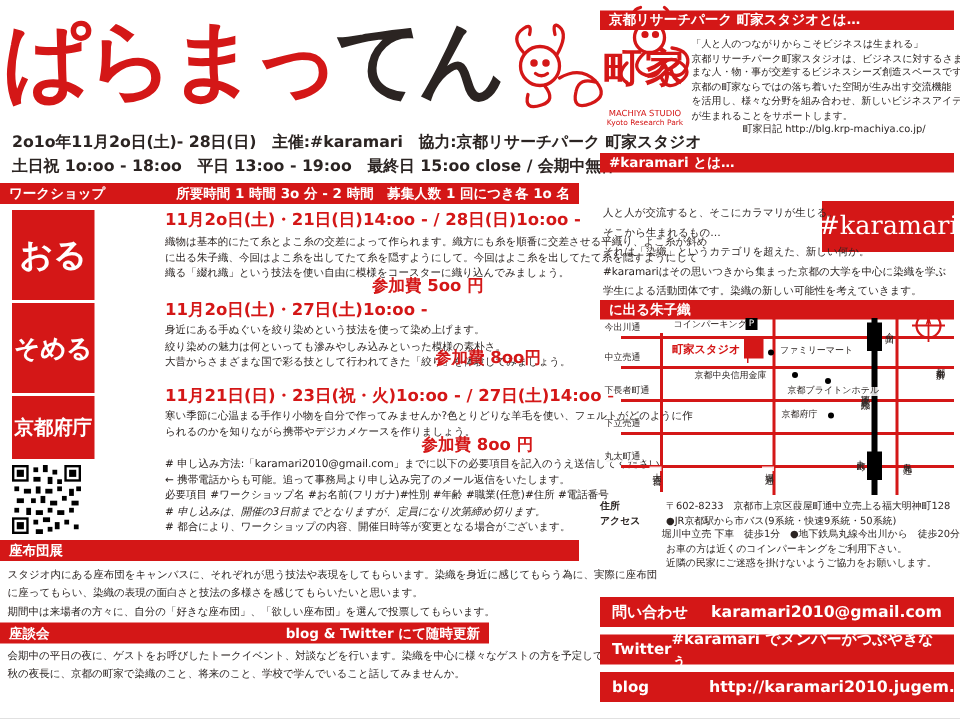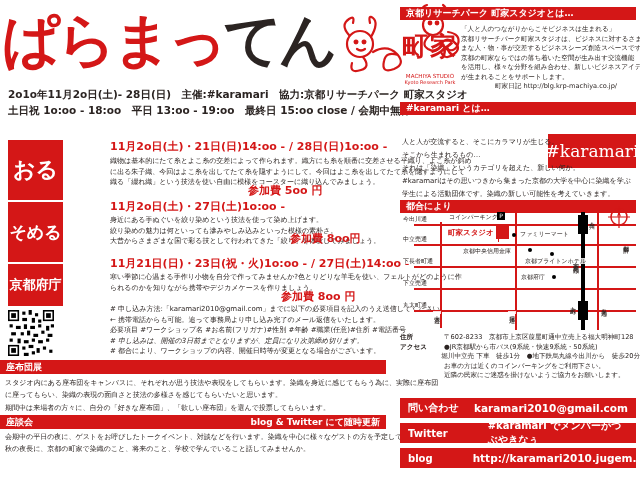--- a/index.html
+++ b/index.html
@@ -50,20 +50,24 @@
       <path d="M112,15 q7,-8 1,-12"></path>
       <path d="M100,33 q-10,9 -2,14 q9,5 13,-4 q4,-9 13,-3 q8,6 0,12 q-9,7 -13,-2"></path>
       <path d="M118,30 q13,2 10,12 q-3,9 -12,5"></path>
       <path d="M88,40 q-8,8 0,13"></path>
     </g>
   </svg>
 
   <div class="abs b nowrap" style="left:8px;top:88px;font-size:10.5px;">2o1o年11月2o日(土)- 28日(日)　主催:#karamari　協力:京都リサーチパーク 町家スタジオ</div>
   <div class="abs b nowrap" style="left:8px;top:104px;font-size:10.5px;">土日祝 1o:oo - 18:oo　平日 13:oo - 19:oo　最終日 15:oo close / 会期中無休</div>
 
+  <div class="banner abs" style="left:0;top:122px;width:386px;height:14px;">
+    <span>ワークショップ</span>
+    <span>所要時間 1 時間 3o 分 - 2 時間　募集人数 1 回につき各 1o 名</span>
+  </div>
 
   <div class="railsq abs" style="left:8px;top:140px;width:55px;height:60px;font-size:22px;">おる</div>
   <div class="railsq abs" style="left:8px;top:202px;width:55px;height:60px;font-size:17px;">そめる</div>
   <div class="railsq abs" style="left:8px;top:264px;width:55px;height:42px;font-size:13px;">京都府庁</div>
 
   <svg class="abs" style="left:8px;top:310px;" width="46" height="46" viewBox="0 0 29 29">
     <rect width="29" height="29" fill="#fff"></rect>
     <g fill="#000">
       <rect x="0" y="0" width="7" height="7"></rect>
         <rect x="1" y="1" width="5" height="5" fill="#fff"></rect>
@@ -142,21 +146,21 @@
 
   <div class="banner abs" style="left:0;top:360px;width:386px;height:14px;">
     <span>座布団展</span>
   </div>
   <div class="abs" style="left:5px;top:377px;">
     <div class="t7 nowrap" style="line-height:12.3px;">スタジオ内にある座布団をキャンバスに、それぞれが思う技法や表現をしてもらいます。染織を身近に感じてもらう為に、実際に座布団</div>
     <div class="t7 nowrap" style="line-height:12.3px;">に座ってもらい、染織の表現の面白さと技法の多様さを感じてもらいたいと思います。</div>
     <div class="t7 nowrap" style="line-height:12.3px;">期間中は来場者の方々に、自分の「好きな座布団」、「欲しい座布団」を選んで投票してもらいます。</div>
   </div>
 
-  <div class="banner abs" style="left:0;top:415px;width:386px;height:14px;">
+  <div class="banner abs" style="left:0;top:415px;width:326px;height:14px;">
     <span>座談会</span>
     <span>blog &amp; Twitter にて随時更新</span>
   </div>
   <div class="abs" style="left:5px;top:431px;">
     <div class="t7 nowrap" style="line-height:12.3px;">会期中の平日の夜に、ゲストをお呼びしたトークイベント、対談などを行います。染織を中心に様々なゲストの方を予定しています。</div>
     <div class="t7 nowrap" style="line-height:12.3px;">秋の夜長に、京都の町家で染織のこと、将来のこと、学校で学んでいること話してみませんか。</div>
   </div>
 
   <div class="banner abs" style="left:400px;top:7px;width:236px;height:13px;">
     <span>京都リサーチパーク 町家スタジオとは…</span>
@@ -186,21 +190,21 @@
               font-family:'DejaVu Serif','Liberation Serif',serif;">#karamari</div>
   <div class="abs" style="left:402px;top:136px;">
     <div class="t7 nowrap" style="line-height:13px;">人と人が交流すると、そこにカラマリが生じる。</div>
     <div class="t7 nowrap" style="line-height:13px;">そこから生まれるもの…</div>
     <div class="t7 nowrap" style="line-height:13px;">それは「染織」というカテゴリを超えた、新しい何か。</div>
     <div class="t7 nowrap" style="line-height:13px;">#karamariはその思いつきから集まった京都の大学を中心に染織を学ぶ</div>
     <div class="t7 nowrap" style="line-height:13px;">学生による活動団体です。染織の新しい可能性を考えていきます。</div>
   </div>
 
   <div class="banner abs" style="left:400px;top:200px;width:236px;height:13px;">
-    <span>都合により</span>
+    <span>に出る朱子織</span>
   </div>
 
   <div class="abs" style="left:400px;top:212px;width:236px;height:118px;">
 
     <div class="hline" style="top:12px;"></div>
     <div class="hline" style="top:32px;"></div>
     <div class="hline" style="top:54px;"></div>
     <div class="hline" style="top:76px;"></div>
     <div class="hline" style="top:98px;"></div>
 
@@ -266,21 +270,21 @@
     <div style="display:flex;">
       <span class="t66 b nowrap" style="width:44px;"></span>
       <span class="t66 nowrap">近隣の民家にご迷惑を掛けないようご協力をお願いします。</span>
     </div>
   </div>
 
   <div class="contact-row abs" style="left:400px;top:398px;width:236px;">
     <span style="font-size:10px;">問い合わせ</span>
     <span style="font-size:10.5px;">karamari2010@gmail.com</span>
   </div>
-  <div class="contact-row abs" style="left:400px;top:423px;width:236px;gap:40px;">
+  <div class="contact-row abs" style="left:400px;top:423px;width:236px;">
     <span style="font-size:10px;">Twitter</span>
     <span style="font-size:10px;">#karamari でメンバーがつぶやきなぅ</span>
   </div>
   <div class="contact-row abs" style="left:400px;top:448px;width:236px;gap:40px;">
     <span style="font-size:10px;">blog</span>
     <span style="font-size:10.5px;">http://karamari2010.jugem.jp/</span>
   </div>
 
 </div>
 

